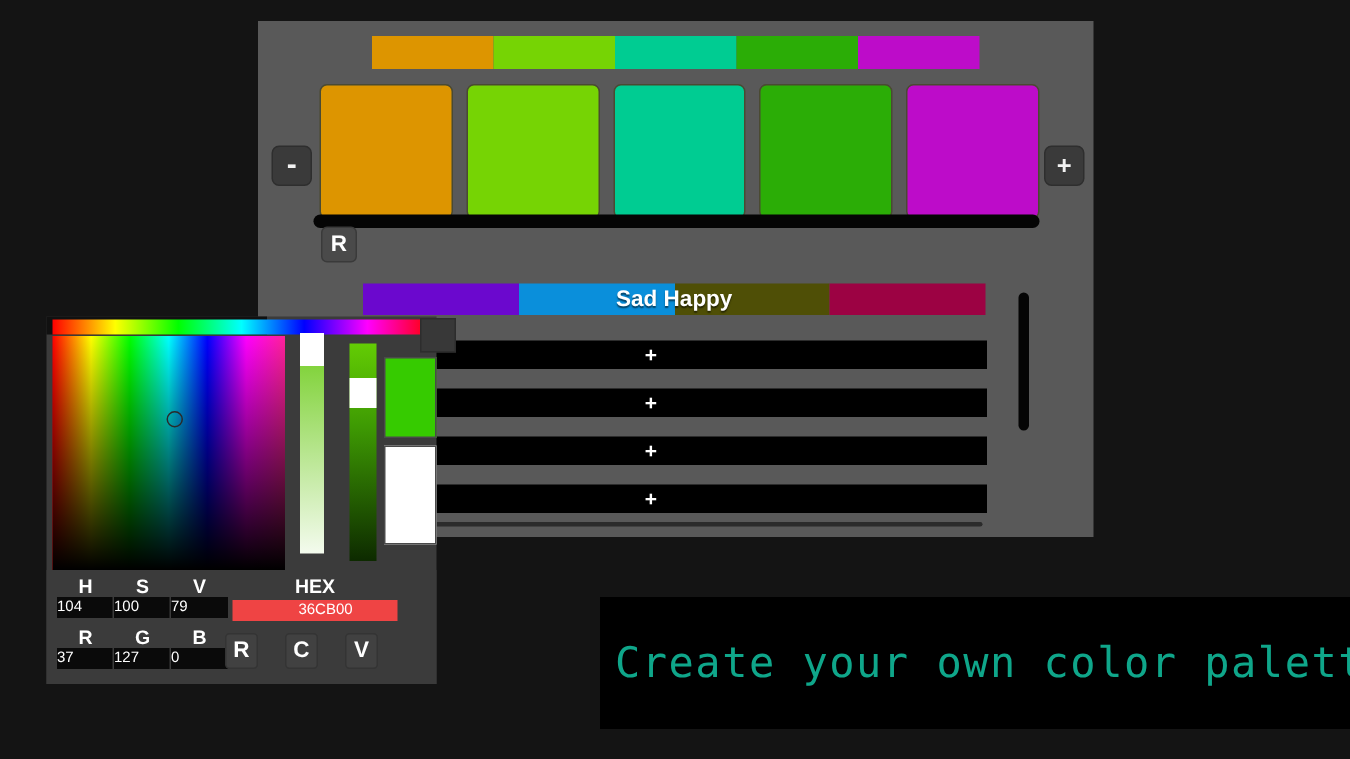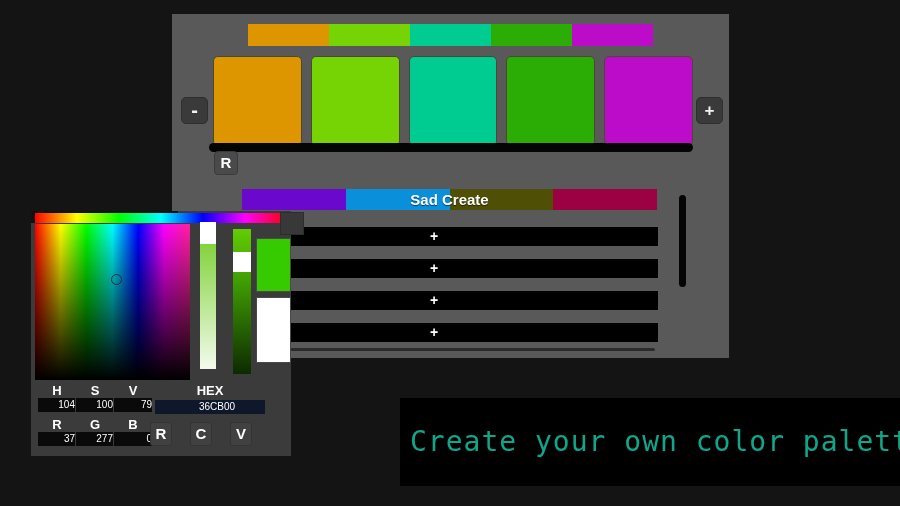--- a/index.html
+++ b/index.html
@@ -278,21 +278,21 @@
     color: #ffffff;
     font-size: 13px;
     font-weight: bold;
     text-align: center;
     user-select: none;
   }
   .rd-values span {
     background: #0a0a0a;
     color: #ffffff;
     font-size: 10px;
-    text-align: right;
+    text-align: left;
     line-height: 14px;
     border-right: 1px solid #3b3b3b;
     box-sizing: border-box;
     overflow: hidden;
   }
   .rd-values span:last-child { border-right: none; }
 
   #hsv-group { left: 7px; top: 3px; }
   #hsv-group .rd-labels span,
   #hsv-group .rd-values span { width: 38px; }
@@ -301,21 +301,21 @@
   #rgb-group .rd-values span { width: 38px; }
 
   #hex-group { left: 124px; top: 3px; }
   #hex-label {
     color: #ffffff; font-size: 13px; font-weight: bold;
     text-align: center; width: 110px; display: block;
     user-select: none;
   }
   #hex-value {
     width: 110px; height: 14px;
-    background: #0f172a;
+    background: #ef4444;
     color: #ffffff; font-size: 10px;
     text-align: center; line-height: 14px;
     margin-top: 2px;
     box-sizing: border-box;
     padding-left: 14px;
   }
 
   #action-buttons {
     position: absolute;
     left: 119px; top: 42px;
@@ -384,21 +384,21 @@
 
   <div id="reset-button">R</div>
 
 
   <div id="sad-bar">
       <div class="pseg" style="background: rgb(107, 8, 206);"></div>
       <div class="pseg" style="background: rgb(10, 143, 219);"></div>
       <div class="pseg" style="background: rgb(79, 79, 6);"></div>
       <div class="pseg" style="background: rgb(156, 2, 67);"></div>
     </div>
-  <div id="sad-bar-label">Sad Create</div>
+  <div id="sad-bar-label">Sad Happy</div>
 
   <div id="palette-list">
       <div class="list-row">+</div>
       <div class="list-row">+</div>
       <div class="list-row">+</div>
       <div class="list-row">+</div>
     </div>
 
   <div id="list-vscrollbar"></div>
   <div id="list-hrule"></div>
@@ -436,21 +436,21 @@
   </div>
 
   <div class="rd-group" id="rgb-group">
     <div class="rd-labels">
         <span>R</span>
         <span>G</span>
         <span>B</span>
       </div>
     <div class="rd-values">
         <span>37</span>
-        <span>277</span>
+        <span>127</span>
         <span>0</span>
       </div>
   </div>
 
   <div class="rd-group" id="hex-group">
     <span id="hex-label">HEX</span>
     <div id="hex-value">36CB00</div>
   </div>
 
   <div id="action-buttons">

